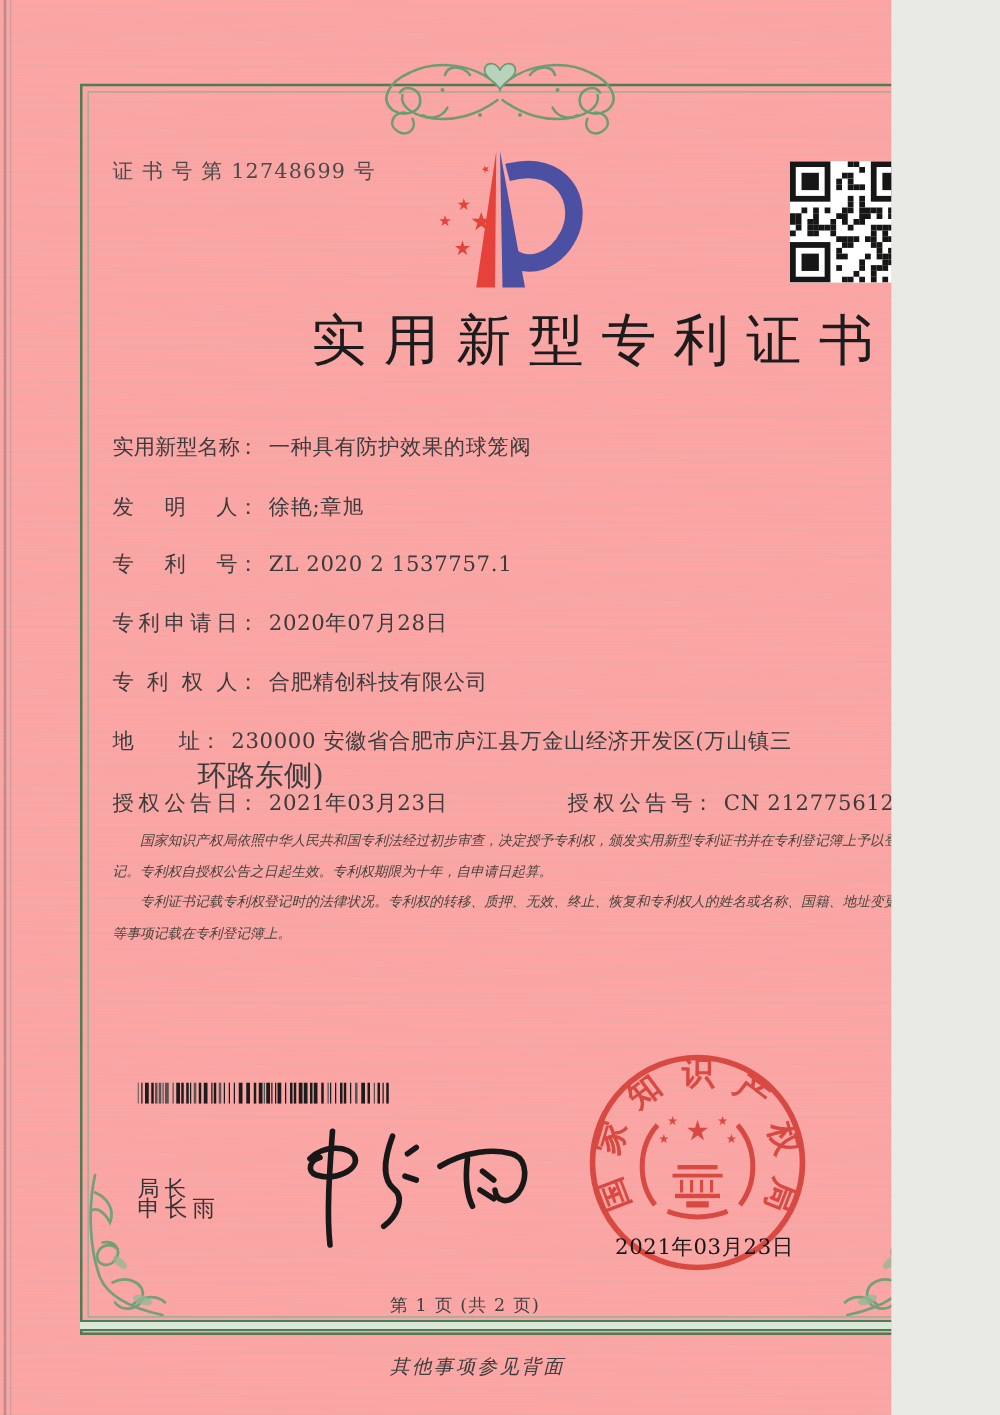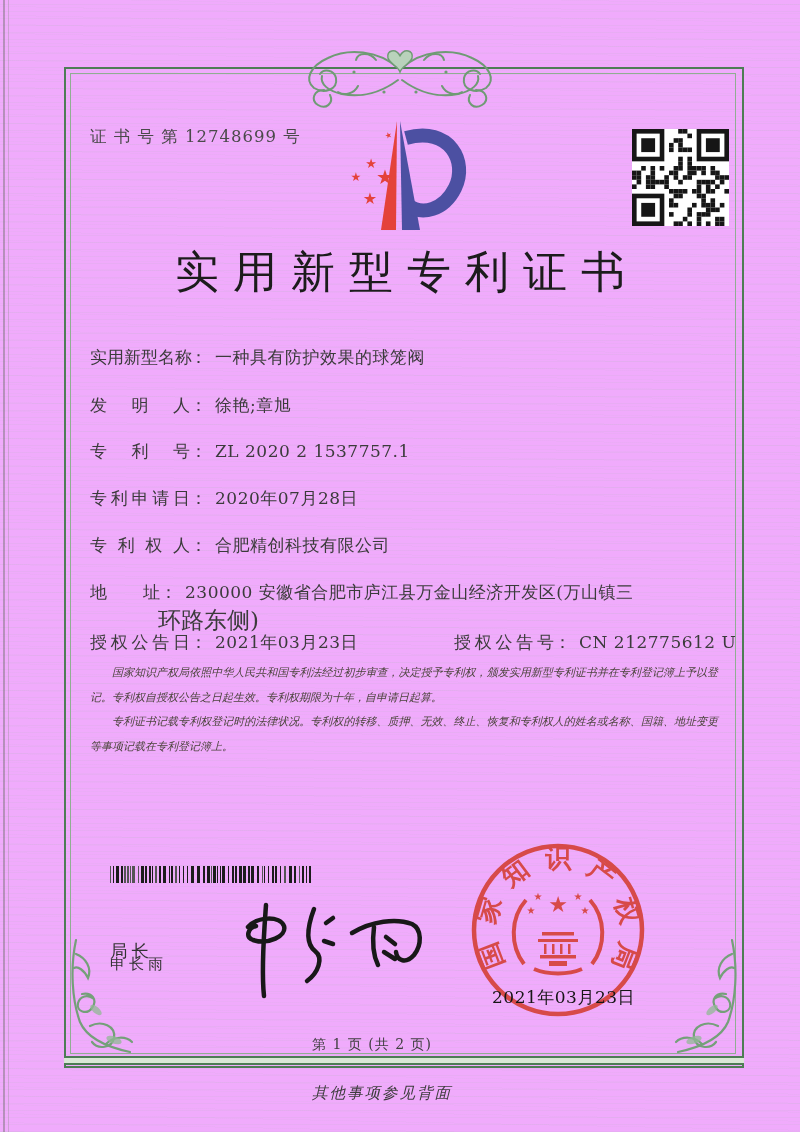--- a/index.html
+++ b/index.html
@@ -1,48 +1,48 @@
 <!DOCTYPE html>
 <html><head>
 <meta charset="utf-8">
 <style>
   html,body{margin:0;padding:0;background:#e9e9e6;}
-  .page{position:relative;width:800px;height:1132px;background:#f0abfc;overflow:hidden;
+  .page{position:relative;width:713px;height:1132px;background:#fca5a5;overflow:hidden;
         font-family:"DejaVu Serif","Liberation Serif",serif;}
   .page::before{content:"";position:absolute;inset:0;pointer-events:none;
         background:repeating-linear-gradient(0deg,rgba(150,185,160,0.09) 0 1px,rgba(0,0,0,0) 1px 7px),
                    repeating-linear-gradient(1.2deg,rgba(150,185,160,0.05) 0 1px,rgba(0,0,0,0) 1px 9px);}
   .scan-edge1{position:absolute;left:3px;top:0;width:2px;height:100%;background:rgba(110,110,108,0.45);}
   .scan-edge2{position:absolute;left:8px;top:0;width:1px;height:100%;background:rgba(140,140,138,0.35);}
 
   .frame-outer{position:absolute;left:64px;top:67px;width:676px;height:997px;border:2px solid #4d7d55;}
   .frame-inner{position:absolute;left:70px;top:73px;width:664px;height:979px;border:1px solid #8fae92;}
   .frame-bottom{position:absolute;left:64px;top:1056px;width:680px;height:10px;
         background:linear-gradient(to bottom,#4d7d55 0 2px,#d9e7d6 2px 7px,#4d7d55 7px 9px,rgba(0,0,0,0) 9px);}
 
   .cert-no{position:absolute;left:90px;top:126px;font-size:16.5px;color:#4a4a4a;letter-spacing:1px;}
   .logo{position:absolute;left:336px;top:118px;width:132px;height:115px;}
   .qr{position:absolute;left:632px;top:129px;width:97px;height:97px;background:#fff;}
-  .title{position:absolute;left:0;top:243px;width:100%;text-align:center;font-size:44px;
+  .title{position:absolute;left:0;top:243px;width:100%;text-align:right;font-size:44px;
          font-weight:500;color:#1c1c1c;letter-spacing:14px;text-indent:14px;}
 
   .row{position:absolute;left:90px;font-size:17px;color:#3b3b3b;white-space:nowrap;}
   .lbl{display:inline-block;width:100px;text-align:justify;text-align-last:justify;color:#3b3b3b;}
   .lbl.narrow{width:70px;}
   .val{margin-left:8px;letter-spacing:0.5px;text-align:right;}
   .addr-line2{position:absolute;left:158px;top:605px;font-size:23px;color:#3b3b3b;}
   .grant2{margin-left:96px;}
 
   .paras{position:absolute;left:90px;top:661px;width:628px;font-size:11px;line-height:24.5px;
          color:#4b443c;font-style:italic;text-align:justify;}
   .paras p{margin:0;text-indent:2em;}
 
   .barcode{position:absolute;left:110px;top:866px;width:205px;height:17px;}
   .signer-title{position:absolute;left:110px;top:939px;font-size:17.5px;color:#333;letter-spacing:4px;}
-  .signer-name{position:absolute;left:110px;top:955px;font-size:15px;color:#333;letter-spacing:4px;}
+  .signer-name{position:absolute;left:110px;top:955px;font-size:18px;color:#333;letter-spacing:4px;}
   .signature{position:absolute;left:228px;top:893px;width:195px;height:108px;}
 
   .seal{position:absolute;left:470px;top:842px;width:176px;height:176px;opacity:0.92;}
   .seal-date{position:absolute;left:492px;top:986px;font-size:17px;color:#161616;letter-spacing:0.5px;z-index:3;}
 
   .page-info{position:absolute;left:0;top:1036px;width:800px;text-align:center;font-size:14px;
              color:#3f3f3f;letter-spacing:1px;transform:translateX(-28px);}
   .back-note{position:absolute;left:0;top:1083px;width:800px;text-align:center;font-size:15.5px;
              color:#3d3d3d;font-style:italic;letter-spacing:2px;transform:translateX(-18px);}
 

